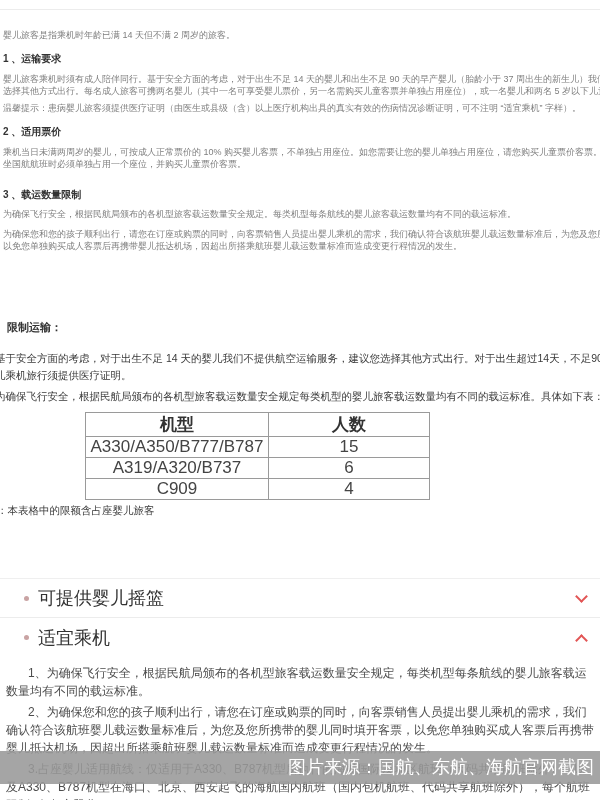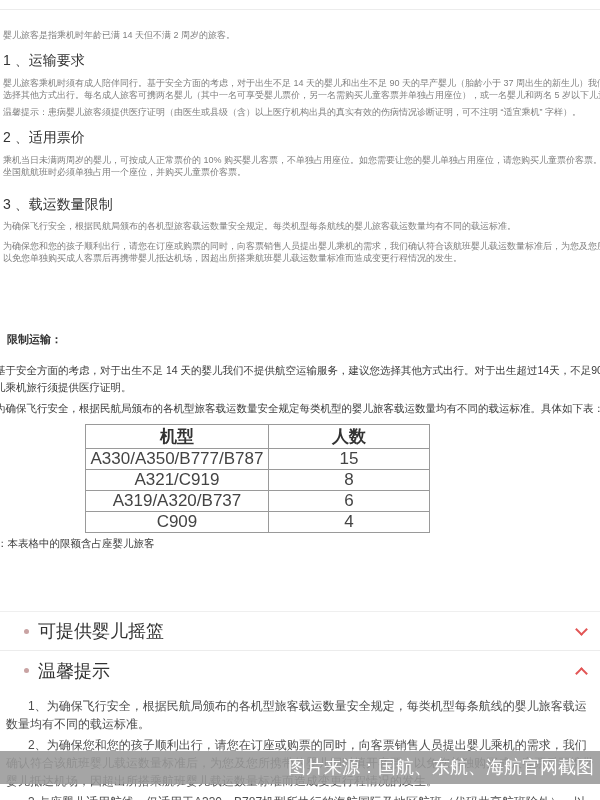--- a/index.html
+++ b/index.html
@@ -10,21 +10,21 @@
   
   .hdr { display:flex; align-items:center; padding:11px 0 0 6px; }
   .hdr-bar { width:3px; height:13px; background:#c1272d; margin-right:6px; }
   .hdr-title { font-size:12.5px; font-weight:bold; color:#333; }
   .hdr-divider { height:1px; background:#ececec; margin-top:9px; }
 
   
   .intro { padding-left:3px; font-size:9px; color:#7f7f7f; }
   .intro .ln { white-space:nowrap; overflow:hidden; line-height:12px; }
   .intro .opening { margin-top:19px; }
-  .sec-h { font-size:14px; font-weight:normal; color:#333; white-space:nowrap; }
+  .sec-h { font-size:10px; font-weight:bold; color:#333; white-space:nowrap; }
   .h1 { margin-top:11px; }
   .p-a { margin-top:7px; }
   .tip { margin-top:5px; }
   .h2 { margin-top:11px; }
   .h3 { margin-top:18px; }
   .p-c { margin-top:6px; }
   .p-d { margin-top:8px; }
 
   
   .restrict { margin-top:68px; font-size:10.5px; color:#3a3a3a; }
@@ -104,45 +104,41 @@
       <tbody>
           <tr>
         <th class="col-a">机型</th>
         <th class="col-b">人数</th>
       </tr>
       <tr>
         <td>A330/A350/B777/B787</td>
         <td>15</td>
       </tr>
       <tr>
-        <td>A321/C919</td>
-        <td>8</td>
-      </tr>
-      <tr>
         <td>A319/A320/B737</td>
         <td>6</td>
       </tr>
       <tr>
         <td>C909</td>
         <td>4</td>
       </tr>
     </tbody>
       </table>
     <div class="r-note">：本表格中的限额含占座婴儿旅客</div>
   </div>
 
   <div class="accordion">
     <div class="acc-head first">
       <span class="dot"></span>
       <span class="acc-label">可提供婴儿摇篮</span>
       <span class="chev down"></span>
     </div>
     <div class="acc-head">
       <span class="dot"></span>
-      <span class="acc-label">温馨提示</span>
+      <span class="acc-label">适宜乘机</span>
       <span class="chev up"></span>
     </div>
     <div class="acc-body">
       <p>1、为确保飞行安全，根据民航局颁布的各机型旅客载运数量安全规定，每类机型每条航线的婴儿旅客载运数量均有不同的载运标准。</p>
       <p>2、为确保您和您的孩子顺利出行，请您在订座或购票的同时，向客票销售人员提出婴儿乘机的需求，我们确认符合该航班婴儿载运数量标准后，为您及您所携带的婴儿同时填开客票，以免您单独购买成人客票后再携带婴儿抵达机场，因超出所搭乘航班婴儿载运数量标准而造成变更行程情况的发生。</p>
       <p>3.占座婴儿适用航线：仅适用于A330、B787机型所执行的海航国际及地区航班（代码共享航班除外），以及A330、B787机型在海口、北京、西安起飞的海航国内航班（国内包机航班、代码共享航班除外），每个航班限制2名占座婴儿。</p>
 
     </div>
   </div>
 

